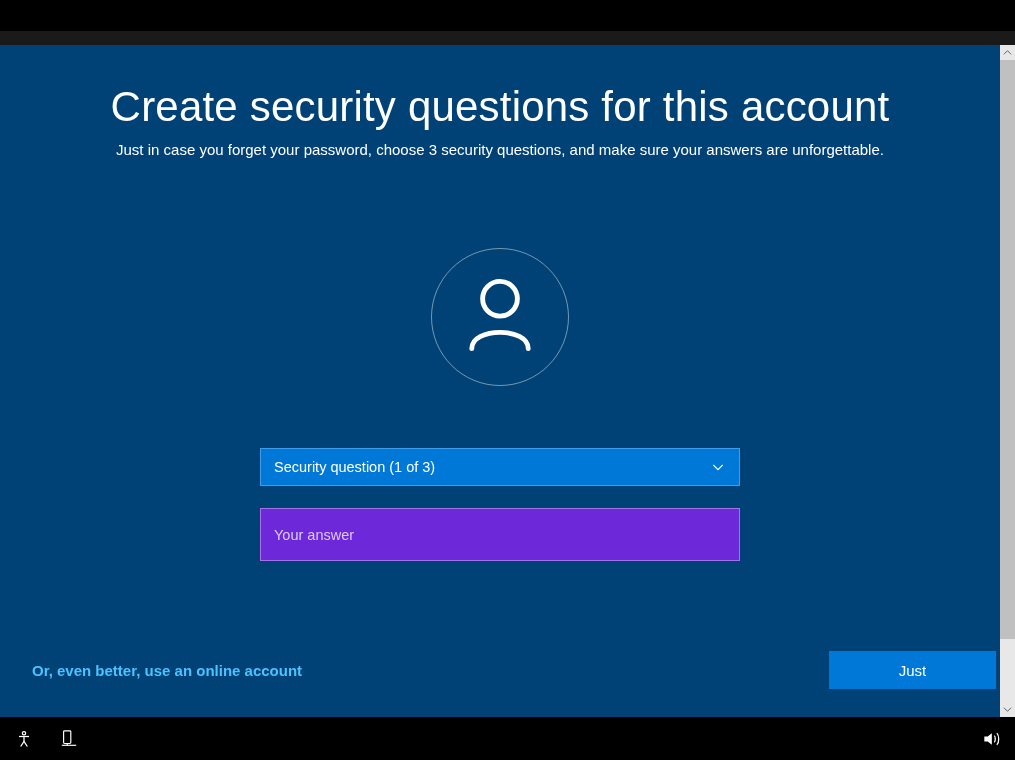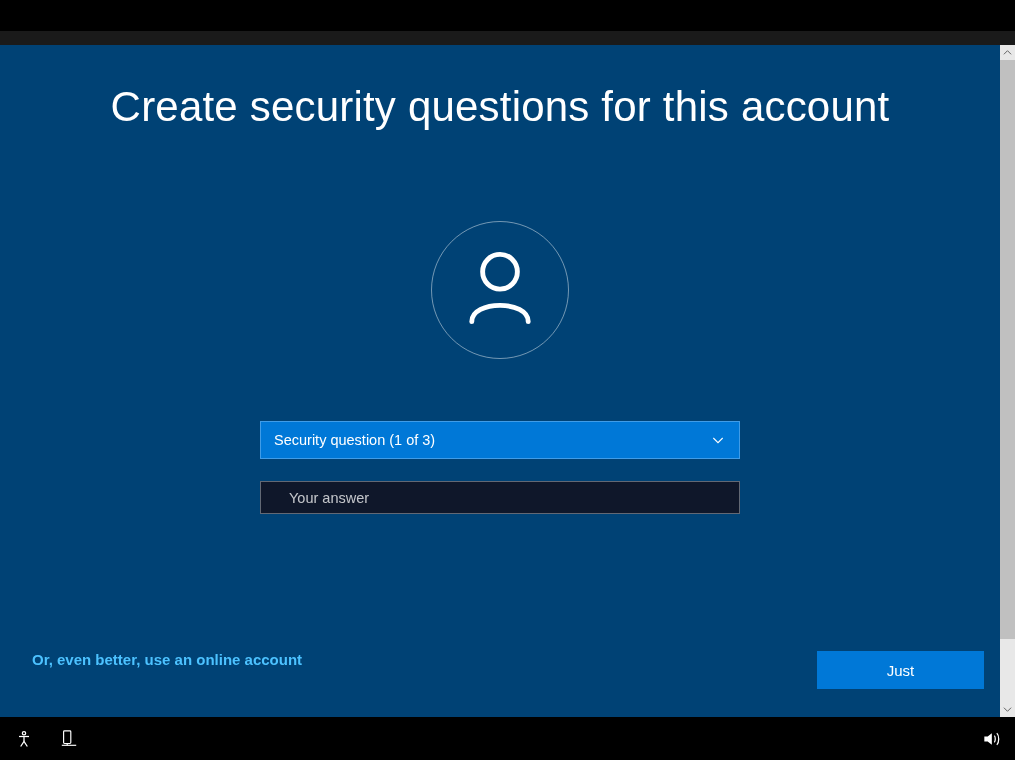--- a/index.html
+++ b/index.html
@@ -134,38 +134,39 @@
       font-size: 14.5px;
       cursor: pointer;
       margin-bottom: 22px;
     }
     .dropdown .chev {
       display: flex;
       align-items: center;
     }
     .answer-input {
       width: 100%;
-      height: 33px;
-      background: #0f172a;
+      height: 53px;
+      background: #6d28d9;
       border: 1px solid rgba(255,255,255,0.35);
       color: #fff;
       font-size: 14.5px;
-      padding: 0 28px;
+      padding: 0 13px;
       outline: none;
       font-family: inherit;
     }
     .answer-input::placeholder {
       color: rgba(255,255,255,0.75);
     }
     .bottom-row {
       position: absolute;
       bottom: 28px;
       left: 32px;
-      right: 16px;
-      display: flex;
+      right: 4px;
+      display: flex;
+      align-items: center;
       justify-content: space-between;
     }
     .online-link {
       color: #4cc2ff;
       font-size: 15px;
       font-weight: 600;
       cursor: pointer;
     }
     .next-btn {
       width: 167px;
@@ -211,20 +212,21 @@
         <path d="M11 18l-6-6 6-6"></path>
     </svg>
   </div>
   <div class="titlebar-title">Account</div>
   <div class="tab-indicator"></div>
 </div>
 
 <div class="content-wrapper">
   <div class="content">
     <h1 class="heading">Create security questions for this account</h1>
+    <p class="subheading">Just in case you forget your password, choose 3 security questions, and make sure your answers are unforgettable.</p>
 
     <div class="avatar-circle">
       <span>
         <svg viewBox="0 0 64 70" fill="none" stroke="#fff" stroke-width="4.5" stroke-linecap="round">
           <circle cx="32" cy="20" r="16"></circle>
           <path d="M6 66 C6 46, 58 46, 58 66"></path>
         </svg>
       </span>
     </div>
 

